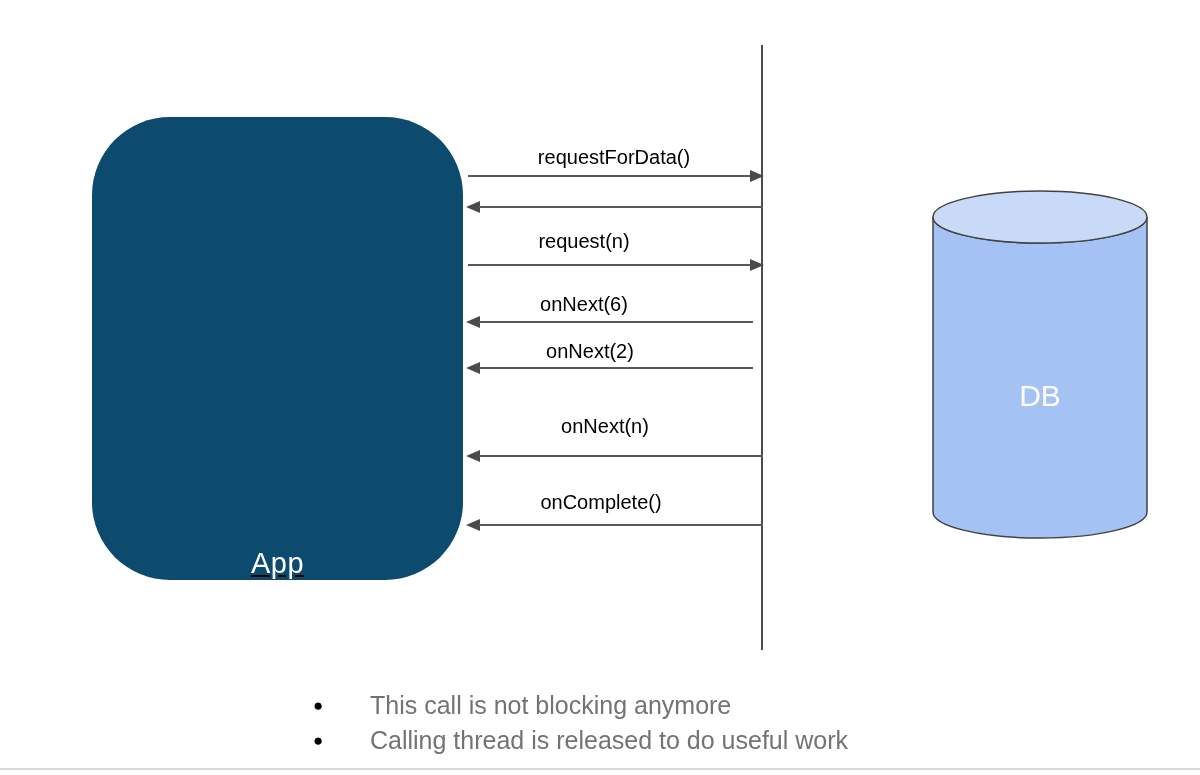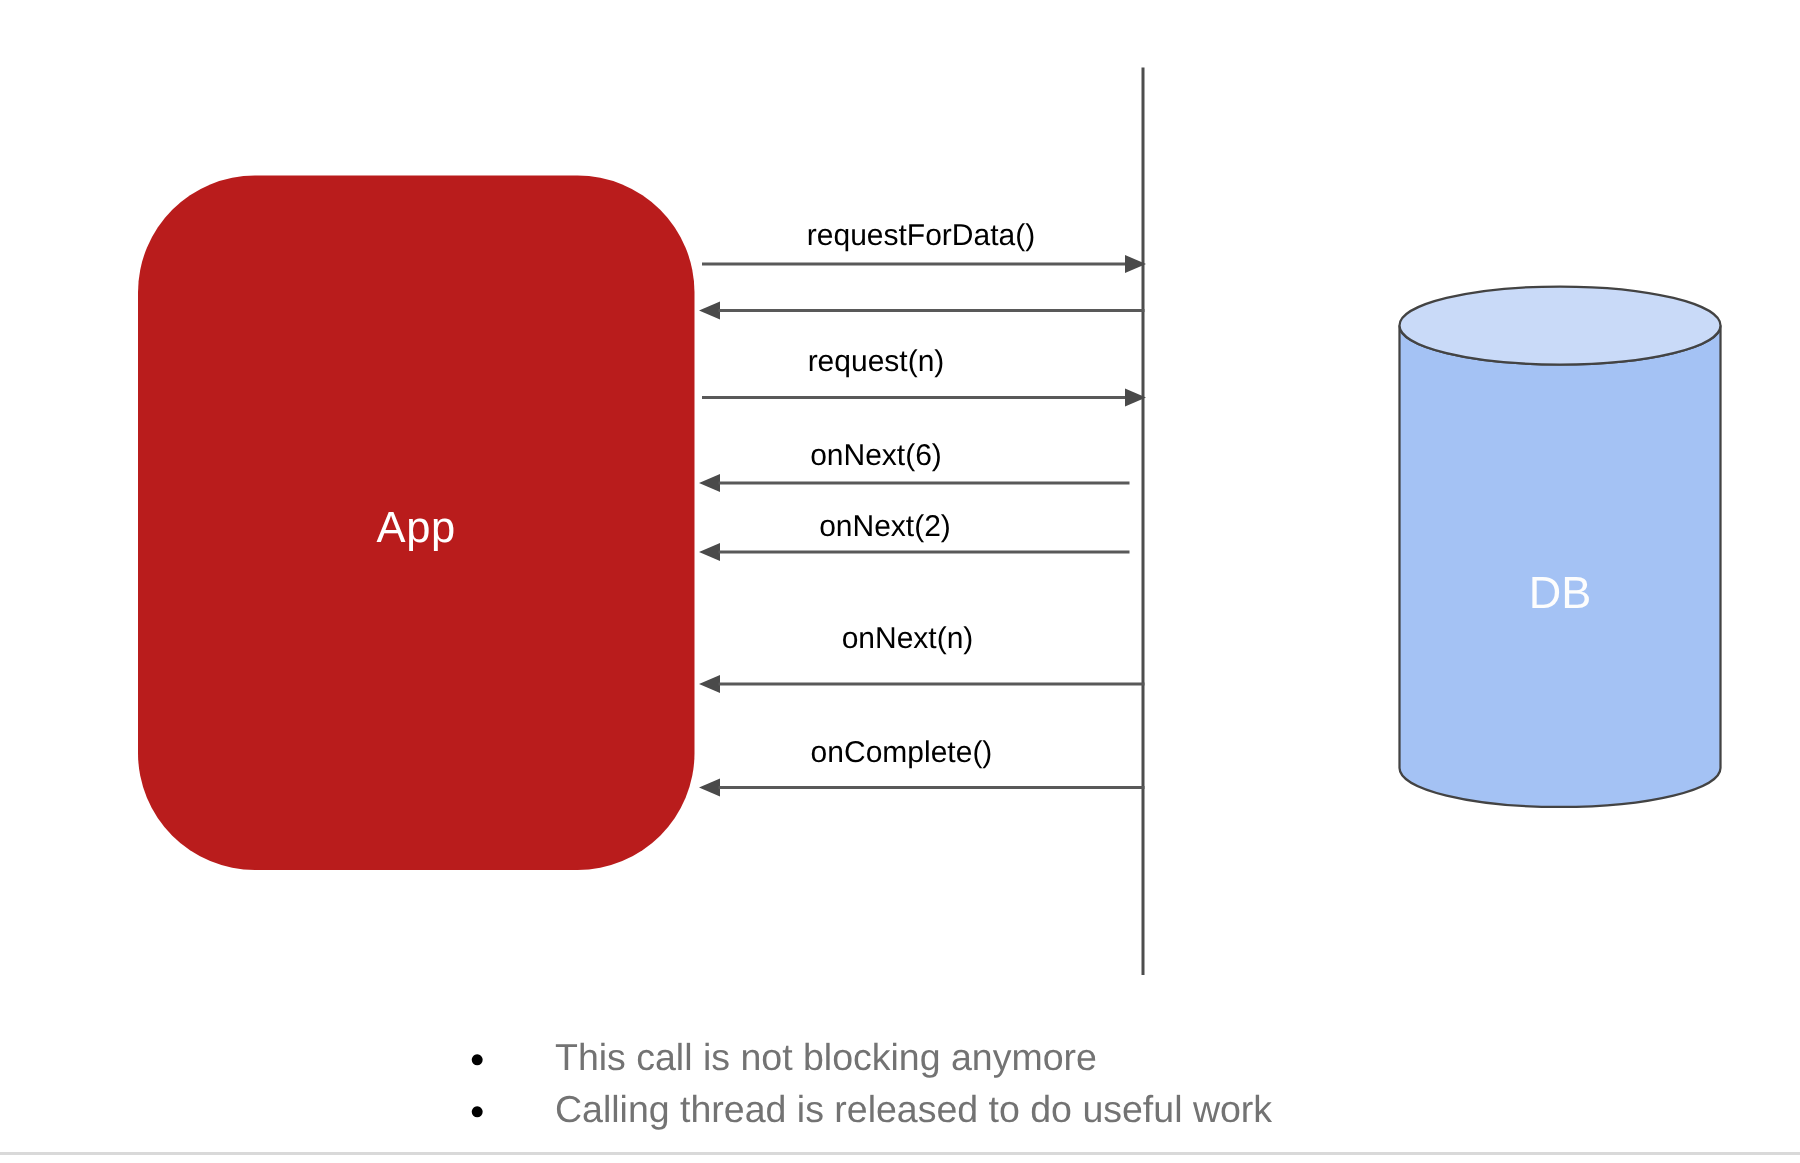--- a/index.html
+++ b/index.html
@@ -16,25 +16,26 @@
     overflow: hidden;
   }
 
   
   .app-box {
     position: absolute;
     left: 92px;
     top: 117px;
     width: 371px;
     height: 463px;
-    background: #b91c1c;
+    background: #0c4a6e;
     border-radius: 78px;
     display: flex;
-    align-items: center;
+    align-items: flex-end;
     justify-content: center;
+    text-decoration: underline;
   }
   .app-label {
     color: #ffffff;
     font-size: 29px;
     letter-spacing: 0.5px;
     margin-top: 8px;
   }
 
   
   .lifeline {

